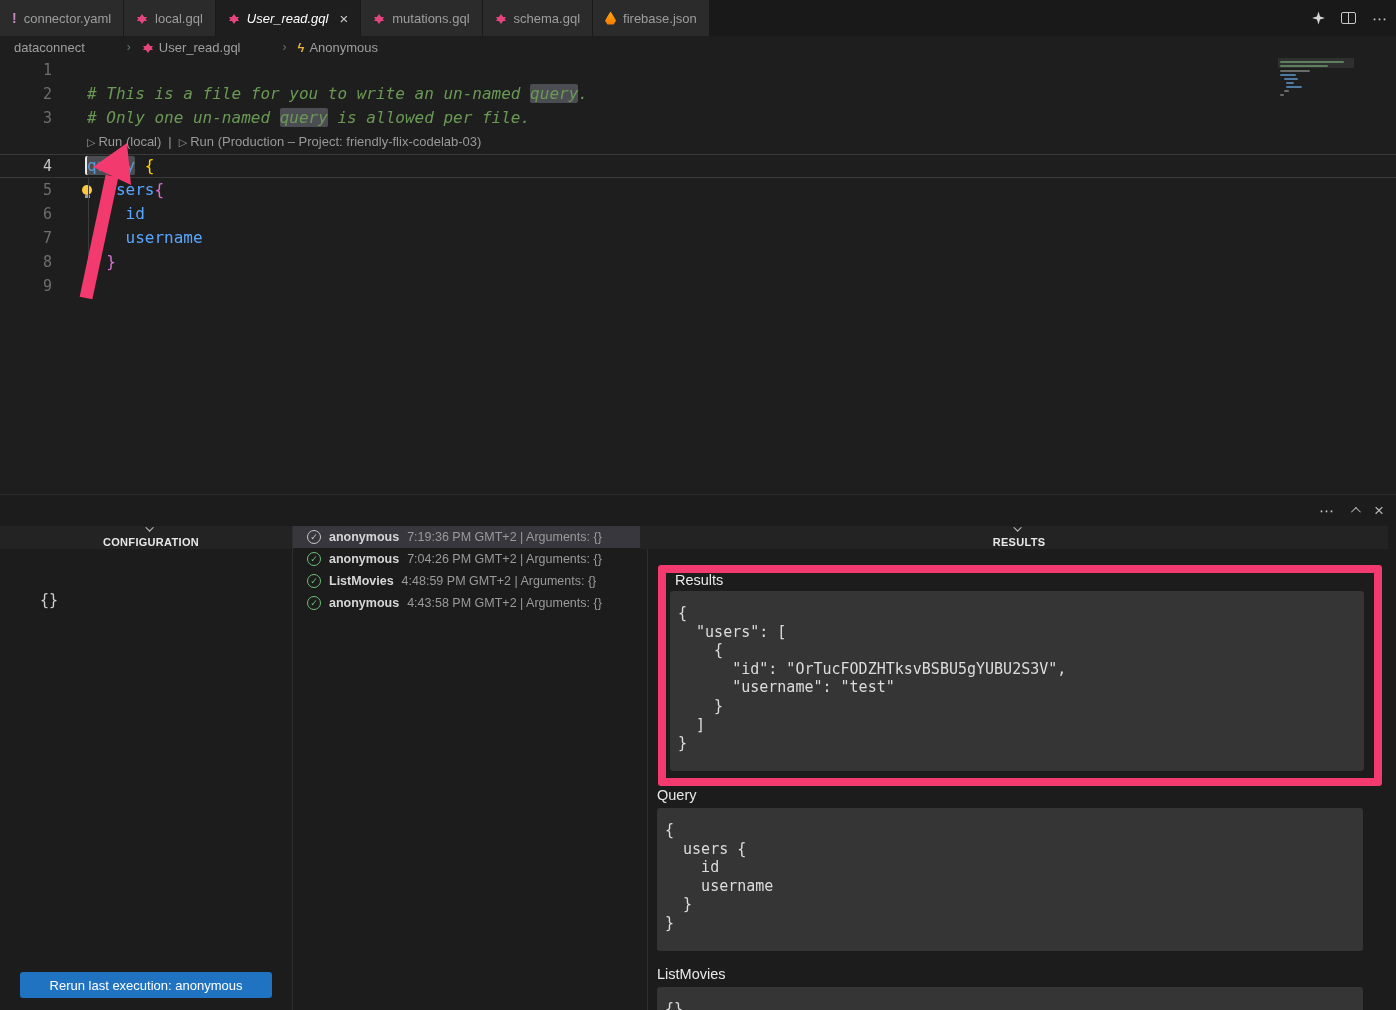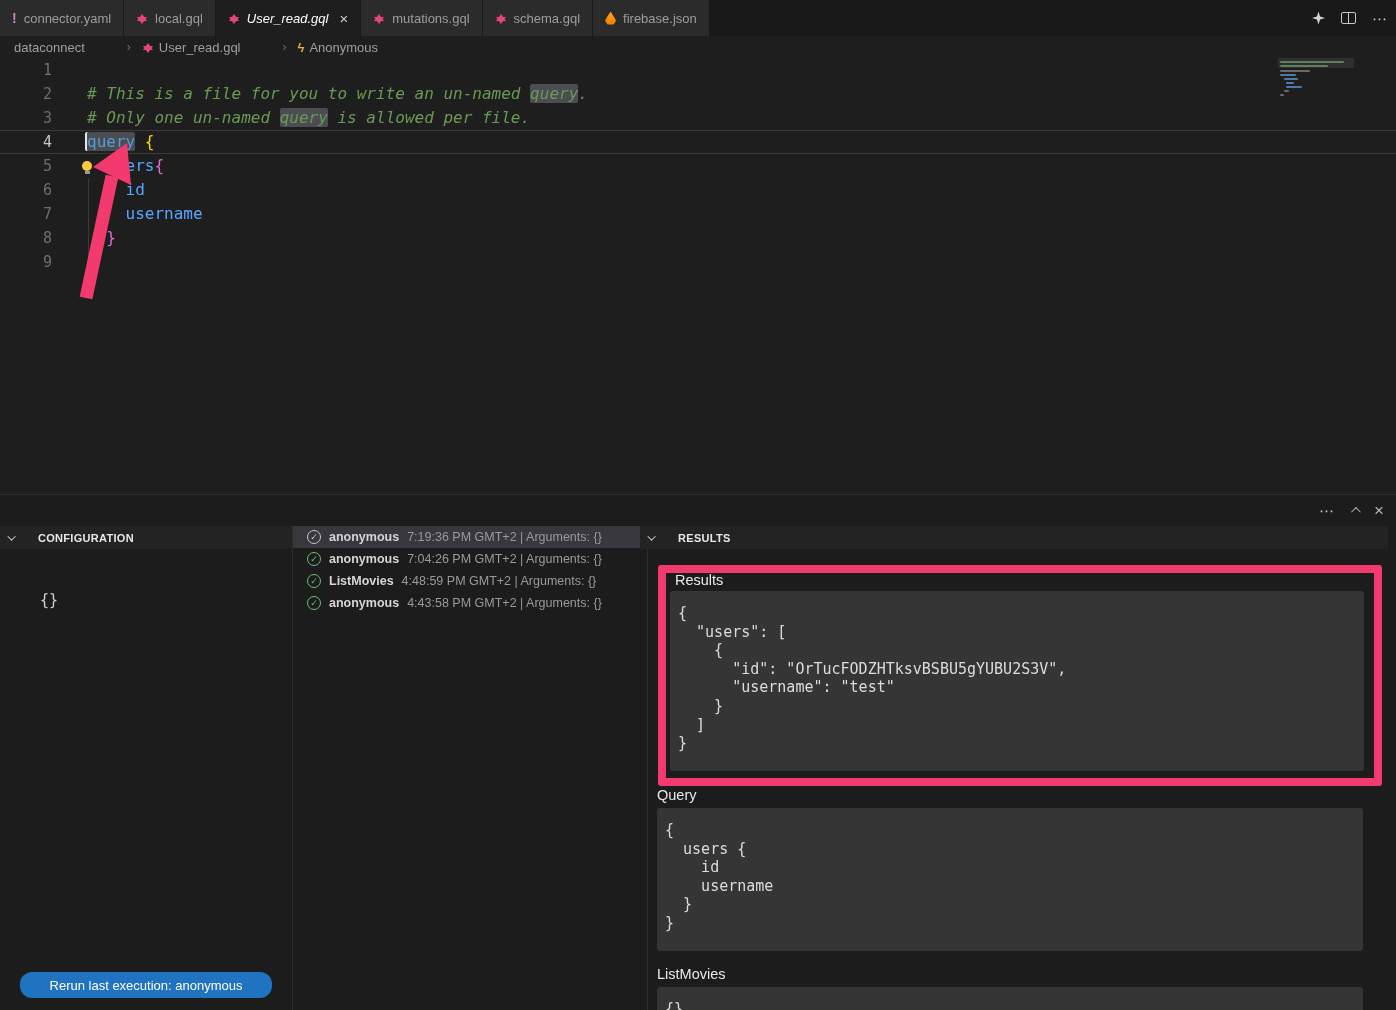--- a/index.html
+++ b/index.html
@@ -75,29 +75,29 @@
   .ptab { font-size:11.5px; letter-spacing:.3px; color:#9b9b9b; cursor:pointer; padding:6px 0 5px; }
   .ptab.active { color:#fff; border-bottom:1px solid #e7e7e7; }
   .panel-actions { position:absolute; right:12px; top:0; height:31px; display:flex; align-items:center; gap:16px; }
   .chev-up { width:7px; height:7px; border-left:1px solid #b6b6b6; border-bottom:1px solid #b6b6b6;
     display:inline-block; transform:rotate(135deg) translateY(-2px); }
   .x-icon { color:#b6b6b6; font-size:17px; line-height:1; }
   .section { position:absolute; top:31px; bottom:0; overflow:hidden; }
   .sec-config  { left:0;    width:293px; border-right:1px solid #2e2e2e; }
   .sec-history { left:293px; width:355px; border-right:1px solid #2e2e2e; }
   .sec-results { left:640px; width:748px; }
-  .sec-head { height:23px; display:flex; align-items:center; gap:22px; padding-left:10px;
-    background:#232324; font-size:11px; font-weight:bold; color:#e7e7e7; letter-spacing:.3px; }
+  .sec-head { height:23px; display:flex; align-items:center; gap:4px; padding-left:10px;
+    background:#232324; font-size:11px; font-weight:bold; color:#e7e7e7; letter-spacing:.3px;flex-direction:column; }
   .sec-head .chev { width:6px; height:6px; }
   
   .cfg-tabs { display:flex; gap:32px; padding:12px 0 0 22px; }
   .cfg-tab { font-size:12.5px; letter-spacing:.4px; color:#9a9a9a; padding-bottom:7px; cursor:pointer; }
   .cfg-tab.active { color:#fff; border-bottom:1px solid #e7e7e7; }
   .cfg-value { margin:22px 0 0 40px; font-family:"DejaVu Sans Mono", monospace; font-size:15px; color:#cfcfcf; }
-  .rerun-btn { position:absolute; left:20px; bottom:12px; width:252px; height:26px; border:none; border-radius:12px;
+  .rerun-btn { position:absolute; left:20px; bottom:12px; width:252px; height:26px; border:none; border-radius:3px;
     background:var(--blue); color:#fff; font-size:13px; font-family:"Liberation Sans", sans-serif; cursor:pointer; }
   
   .hist-row { display:flex; align-items:center; height:22px; padding-left:14px; gap:8px; font-size:12.5px; cursor:pointer; }
   .hist-row.selected { background:#37373d; }
   .check { flex:none; width:14px; height:14px; border:1px solid var(--green); border-radius:50%;
     color:var(--green); font-size:9px; line-height:12px; text-align:center; }
   .hist-row.selected .check { border-color:#c8c8c8; color:#c8c8c8; }
   .hist-name { color:#d6d6d6; font-weight:bold; }
   .hist-detail { color:#9a9a9a; }
   
@@ -194,20 +194,24 @@
           <span class="ln">1</span>
           <span class="lc"></span>
         </div>
         <div class="code-row">
           <span class="ln">2</span>
           <span class="lc"><span class="tk-cm"># This is a file for you to write an un-named </span><span class="tk-cm tk-hl">query</span><span class="tk-cm">.</span></span>
         </div>
         <div class="code-row">
           <span class="ln">3</span>
           <span class="lc"><span class="tk-cm"># Only one un-named </span><span class="tk-cm tk-hl">query</span><span class="tk-cm"> is allowed per file.</span></span>
+        </div>
+        <div class="code-row">
+          <span class="ln"></span>
+          <span class="lc codelens"><span class="play">▷</span><span class="lens-link">Run (local)</span><span class="lens-sep">|</span><span class="play">▷</span><span class="lens-link">Run (Production – Project: friendly-flix-codelab-03)</span></span>
         </div>
         <div class="code-row current">
           <span class="ln">4</span>
           <span class="lc"><span class="tk-kw tk-hl with-cursor">query</span><span class="tk-pl"> </span><span class="tk-bg">{</span></span>
         </div>
         <div class="code-row">
           <span class="ln">5</span>
           <span class="bulb"></span>
           <span class="lc"><span class="tk-pl">  </span><span class="tk-fd">users</span><span class="tk-bp">{</span></span>
         </div>

